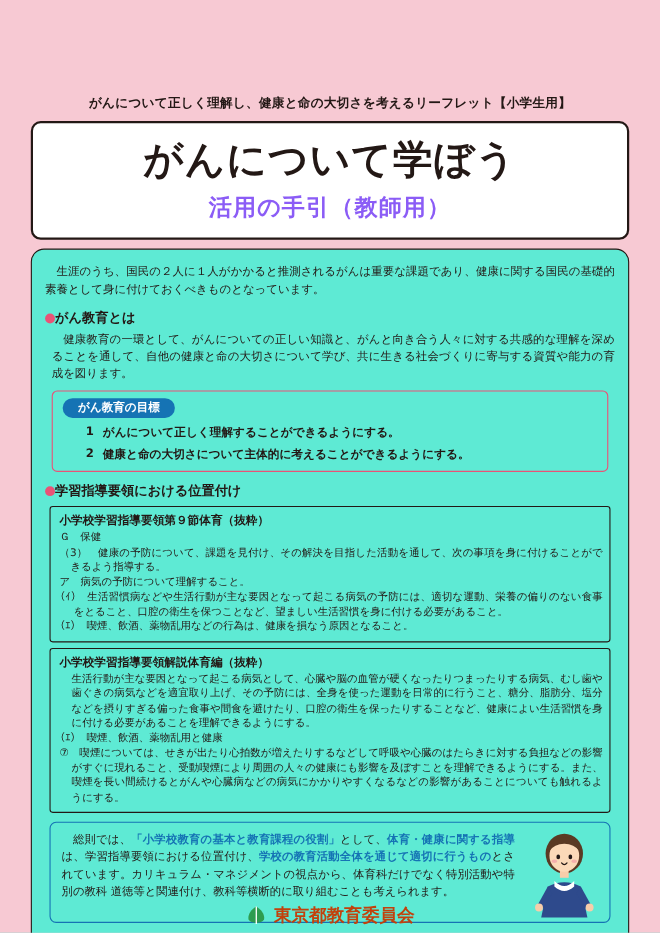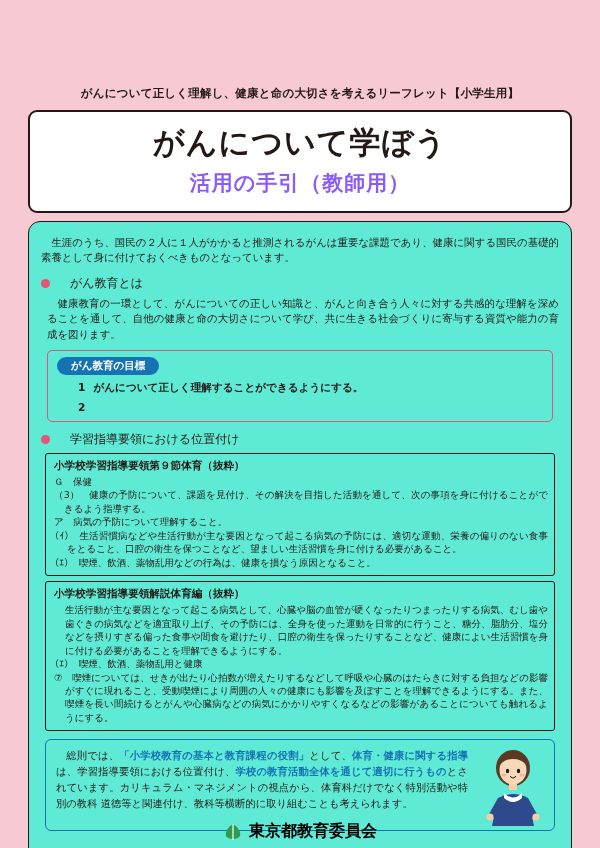--- a/index.html
+++ b/index.html
@@ -36,21 +36,21 @@
   
   .title-box {
     margin: 9px 10px 0 10px;
     background: #ffffff;
     border: 2px solid #231815;
     border-radius: 9px;
     padding: 13px 10px 14px 10px;
     text-align: center;
   }
   .title-main {
-    font-size: 31px;
+    font-size: 36px;
     font-weight: bold;
     letter-spacing: 1px;
     line-height: 1.15;
     color: #231815;
   }
   .title-sub {
     margin-top: 8px;
     font-size: 21px;
     font-weight: bold;
     letter-spacing: 1px;
@@ -73,25 +73,25 @@
     font-size: 10.4px;
     line-height: 1.5;
     margin: 3px 0 0 0;
     text-align: justify;
     text-indent: 1em;
   }
 
   
   .sec-head {
     font-size: 12px;
-    font-weight: normal;
+    font-weight: bold;
     margin: 9px 0 4px 0;
     display: flex;
     align-items: center;
-    gap: 20px;
+    gap: 0;
   }
   .sec-head .dot {
     width: 9px;
     height: 9px;
     border-radius: 50%;
     background: #e95377;
     display: inline-block;
     flex: 0 0 auto;
   }
 
@@ -184,25 +184,25 @@
   
   .footer {
     position: absolute;
     left: 0;
     right: 0;
     bottom: 18px;
     text-align: center;
   }
   .footer-inner {
     display: inline-flex;
-    align-items: flex-end;
+    align-items: center;
     gap: 6px;
     font-size: 16px;
     font-weight: bold;
-    color: #000000;
+    color: #c2410c;
   }
   .page-num {
     margin-top: 6px;
     font-size: 9px;
     color: #231815;
     width: 16px;
     height: 16px;
     line-height: 16px;
     border-radius: 50%;
     border: 1px solid #231815;
@@ -233,20 +233,21 @@
     <p class="sec-body">健康教育の一環として、がんについての正しい知識と、がんと向き合う人々に対する共感的な理解を深めることを通して、自他の健康と命の大切さについて学び、共に生きる社会づくりに寄与する資質や能力の育成を図ります。</p>
 
     <div class="goal-box">
       <div class="goal-title">がん教育の目標</div>
       <div class="goal-item">
         <span class="num">1</span>
         <span>がんについて正しく理解することができるようにする。</span>
       </div>
       <div class="goal-item">
         <span class="num">2</span>
+        <span>健康と命の大切さについて主体的に考えることができるようにする。</span>
       </div>
     </div>
 
     <div class="sec-head">
       <span class="dot"></span>
       <span>学習指導要領における位置付け</span>
     </div>
 
     <div class="frame">
       <div class="frame-title">小学校学習指導要領第９節体育（抜粋）</div>

